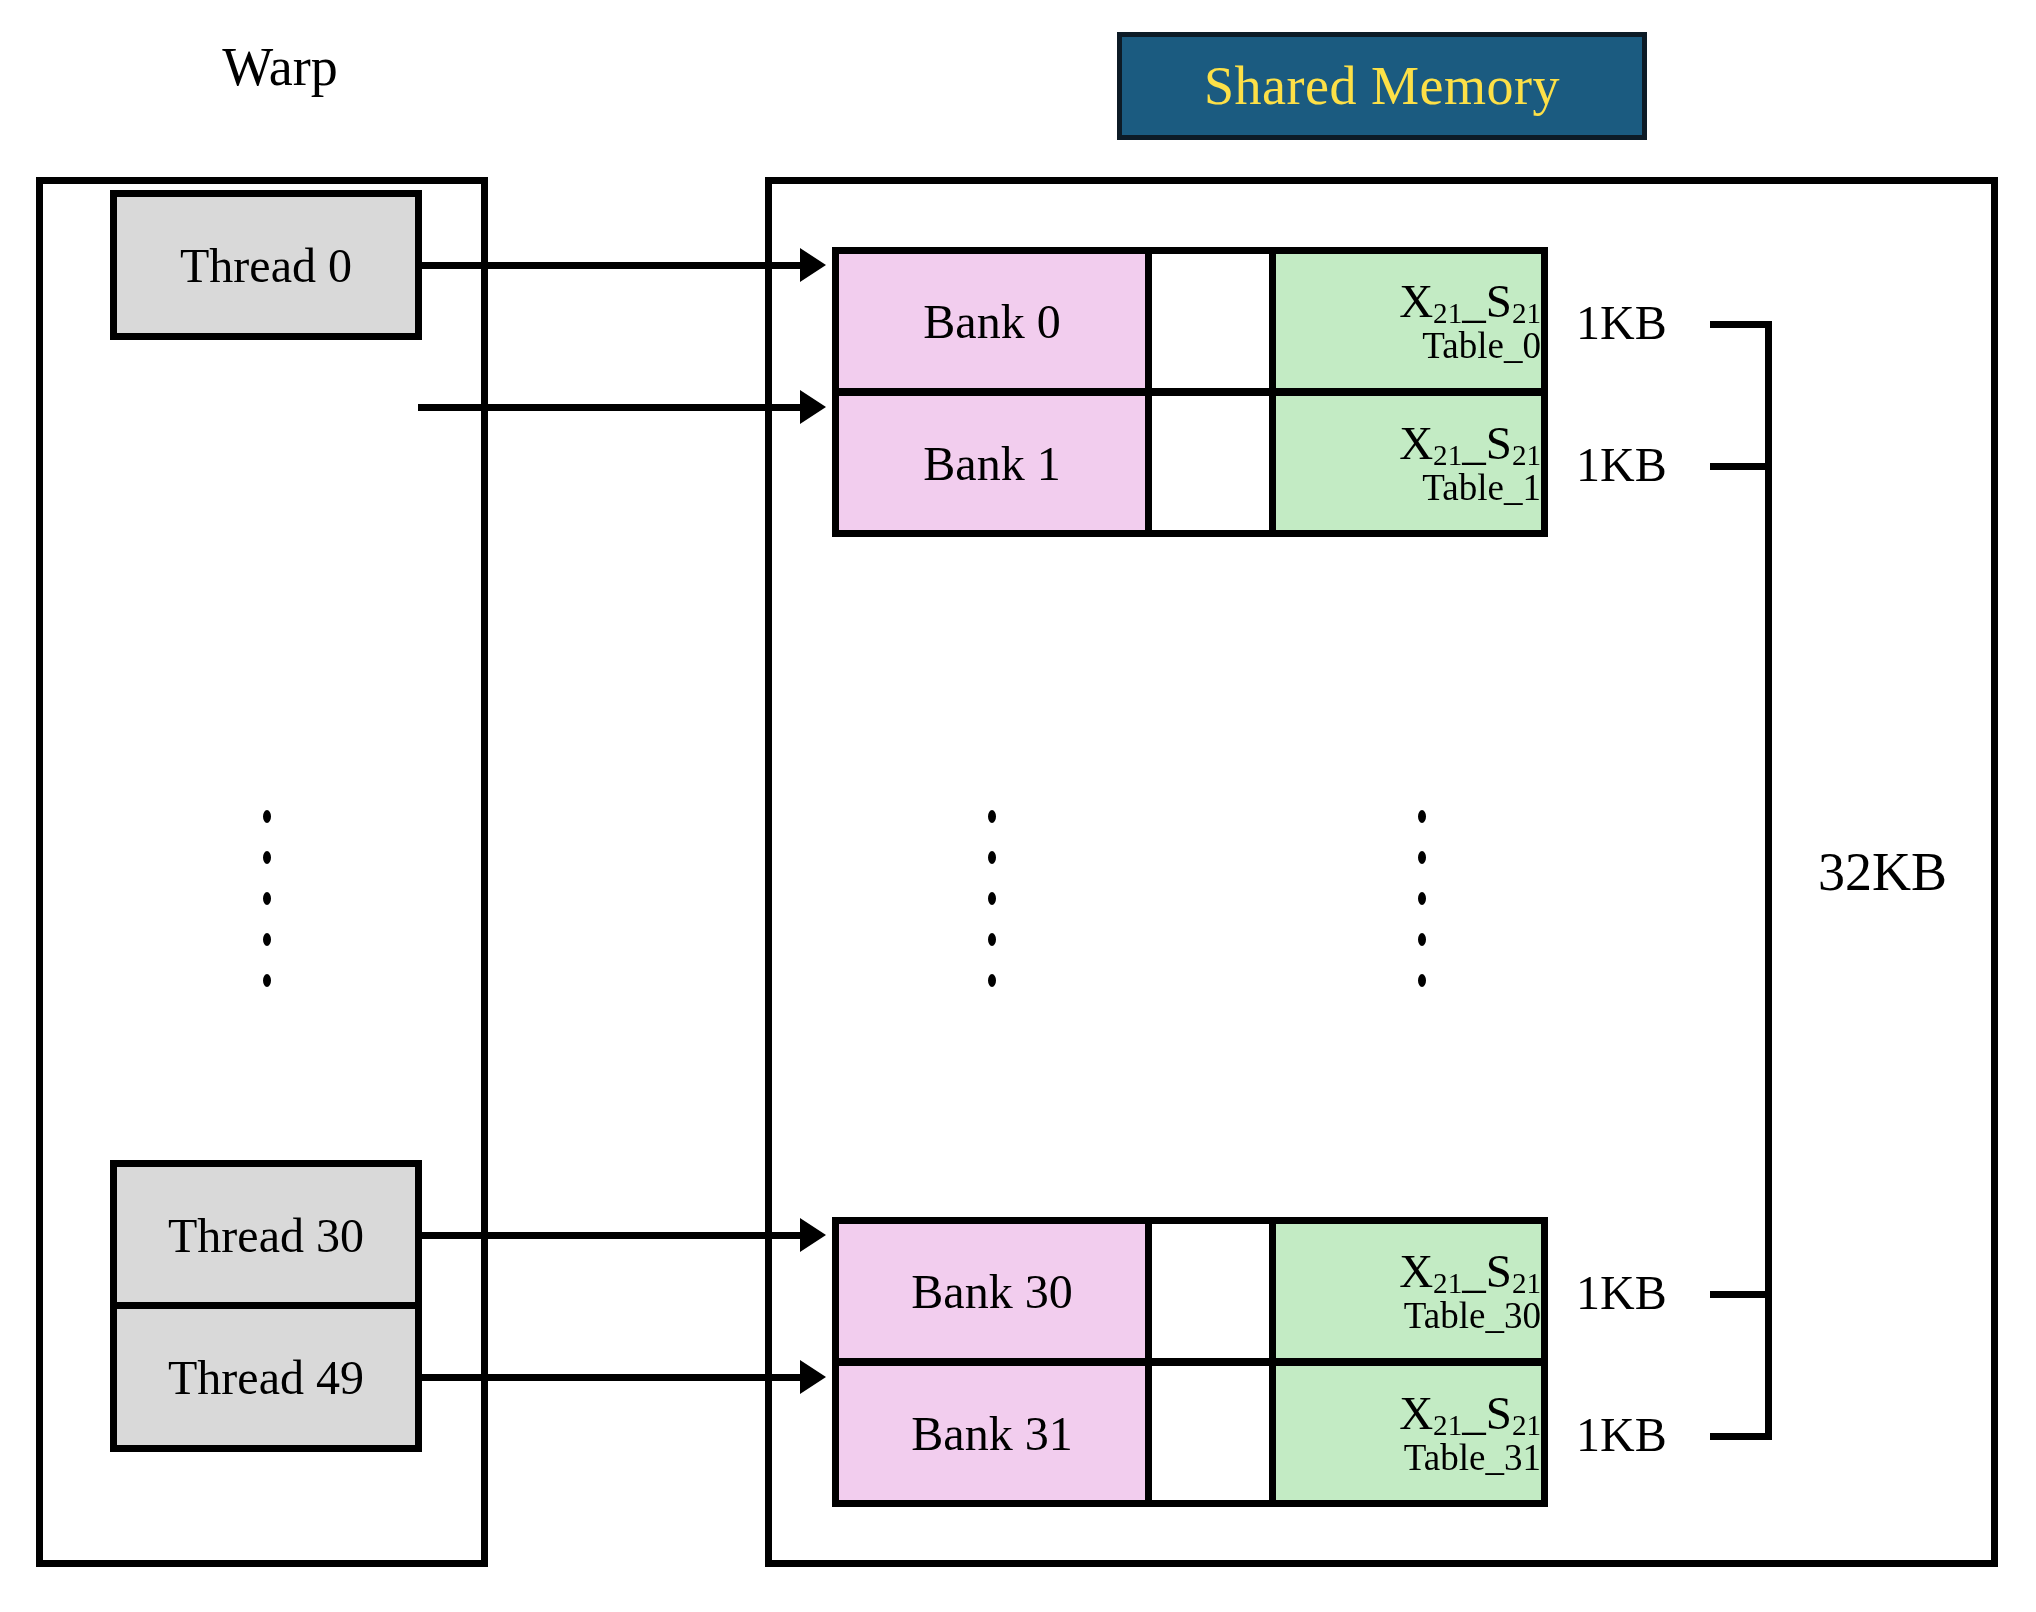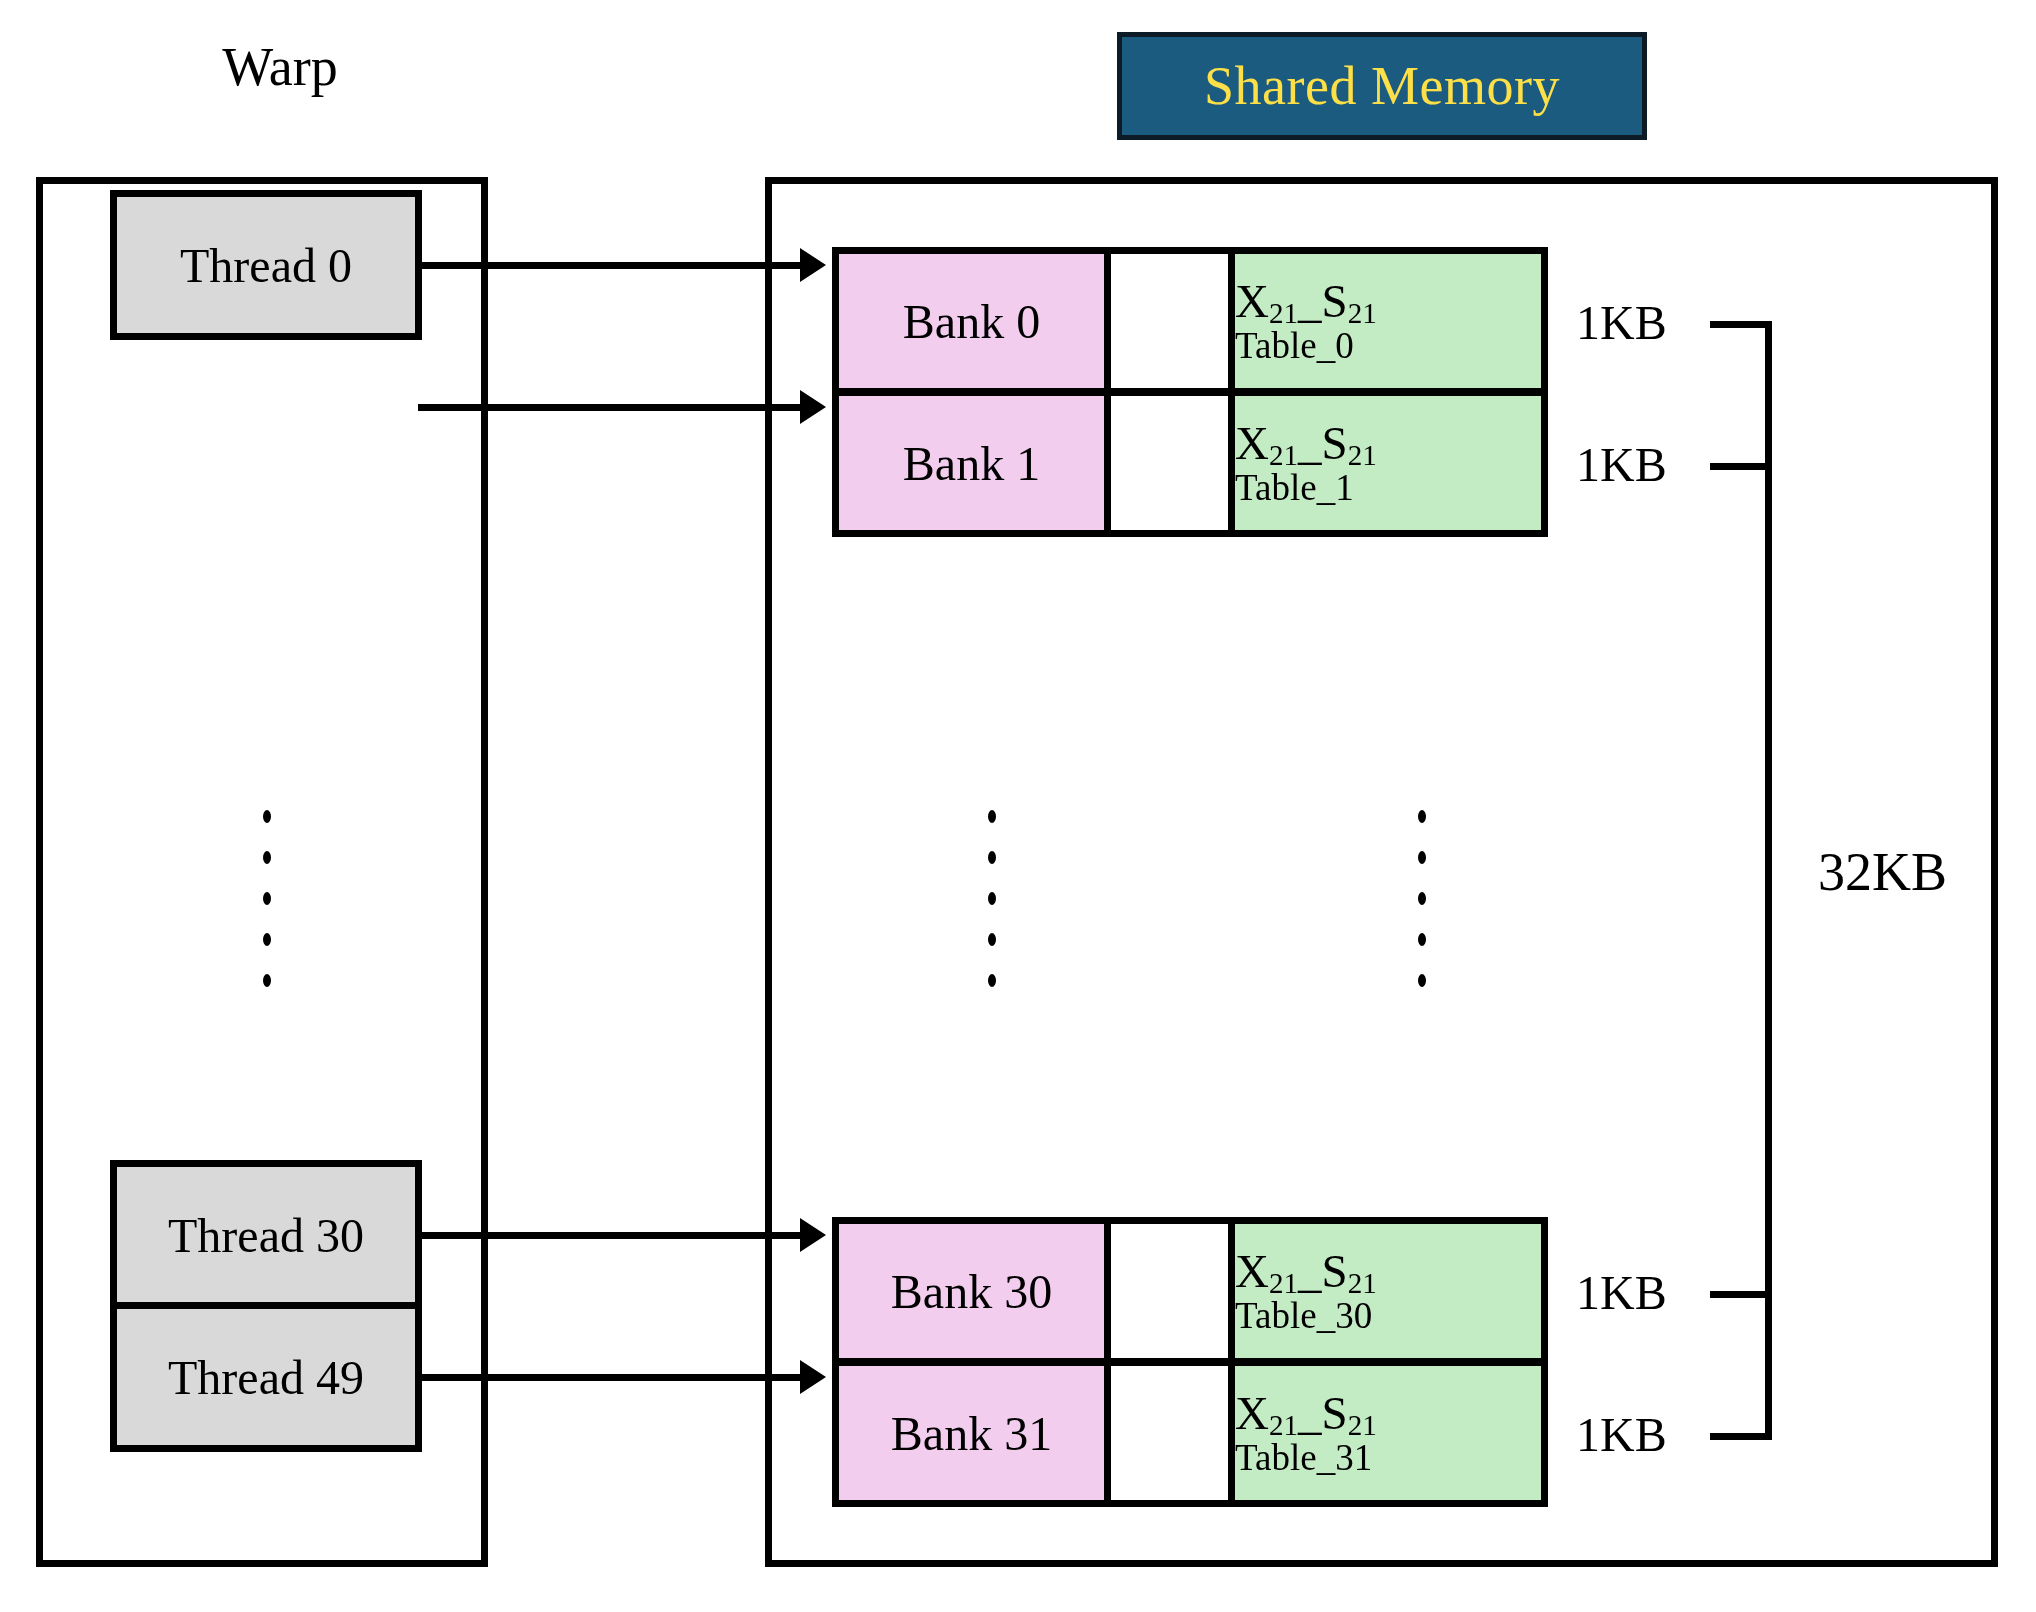--- a/index.html
+++ b/index.html
@@ -39,32 +39,32 @@
     font-size:48px;
   }
 
   
   .bank-row{
     left:832px; width:716px; height:148px;
     border:7px solid #000; box-sizing:border-box;
     display:flex; background:#fff;
   }
   .bank-cell{
-    width:265px; background:#f2cdee;
+    width:306px; background:#f2cdee;
     display:flex; align-items:center; justify-content:center;
     font-size:48px; box-sizing:border-box;
   }
   .gap-cell{
     width:131px; background:#ffffff;
     border-left:7px solid #000; border-right:7px solid #000;
     box-sizing:border-box;
   }
   .table-cell{
     flex:1; background:#c3ebc4;
-    display:flex; flex-direction:column; align-items:flex-start;
+    display:flex; flex-direction:column; align-items:flex-end;
     justify-content:center; box-sizing:border-box; line-height:1.02;
   }
   .table-cell .lineA{ font-size:47px; white-space:nowrap; }
   .table-cell .lineA sub{ font-size:.62em; vertical-align:-.22em; }
   .table-cell .lineB{ font-size:37px; white-space:nowrap; margin-top:-2px;}
 
   
   .arrow-line{
     height:7px; background:#000;
   }

